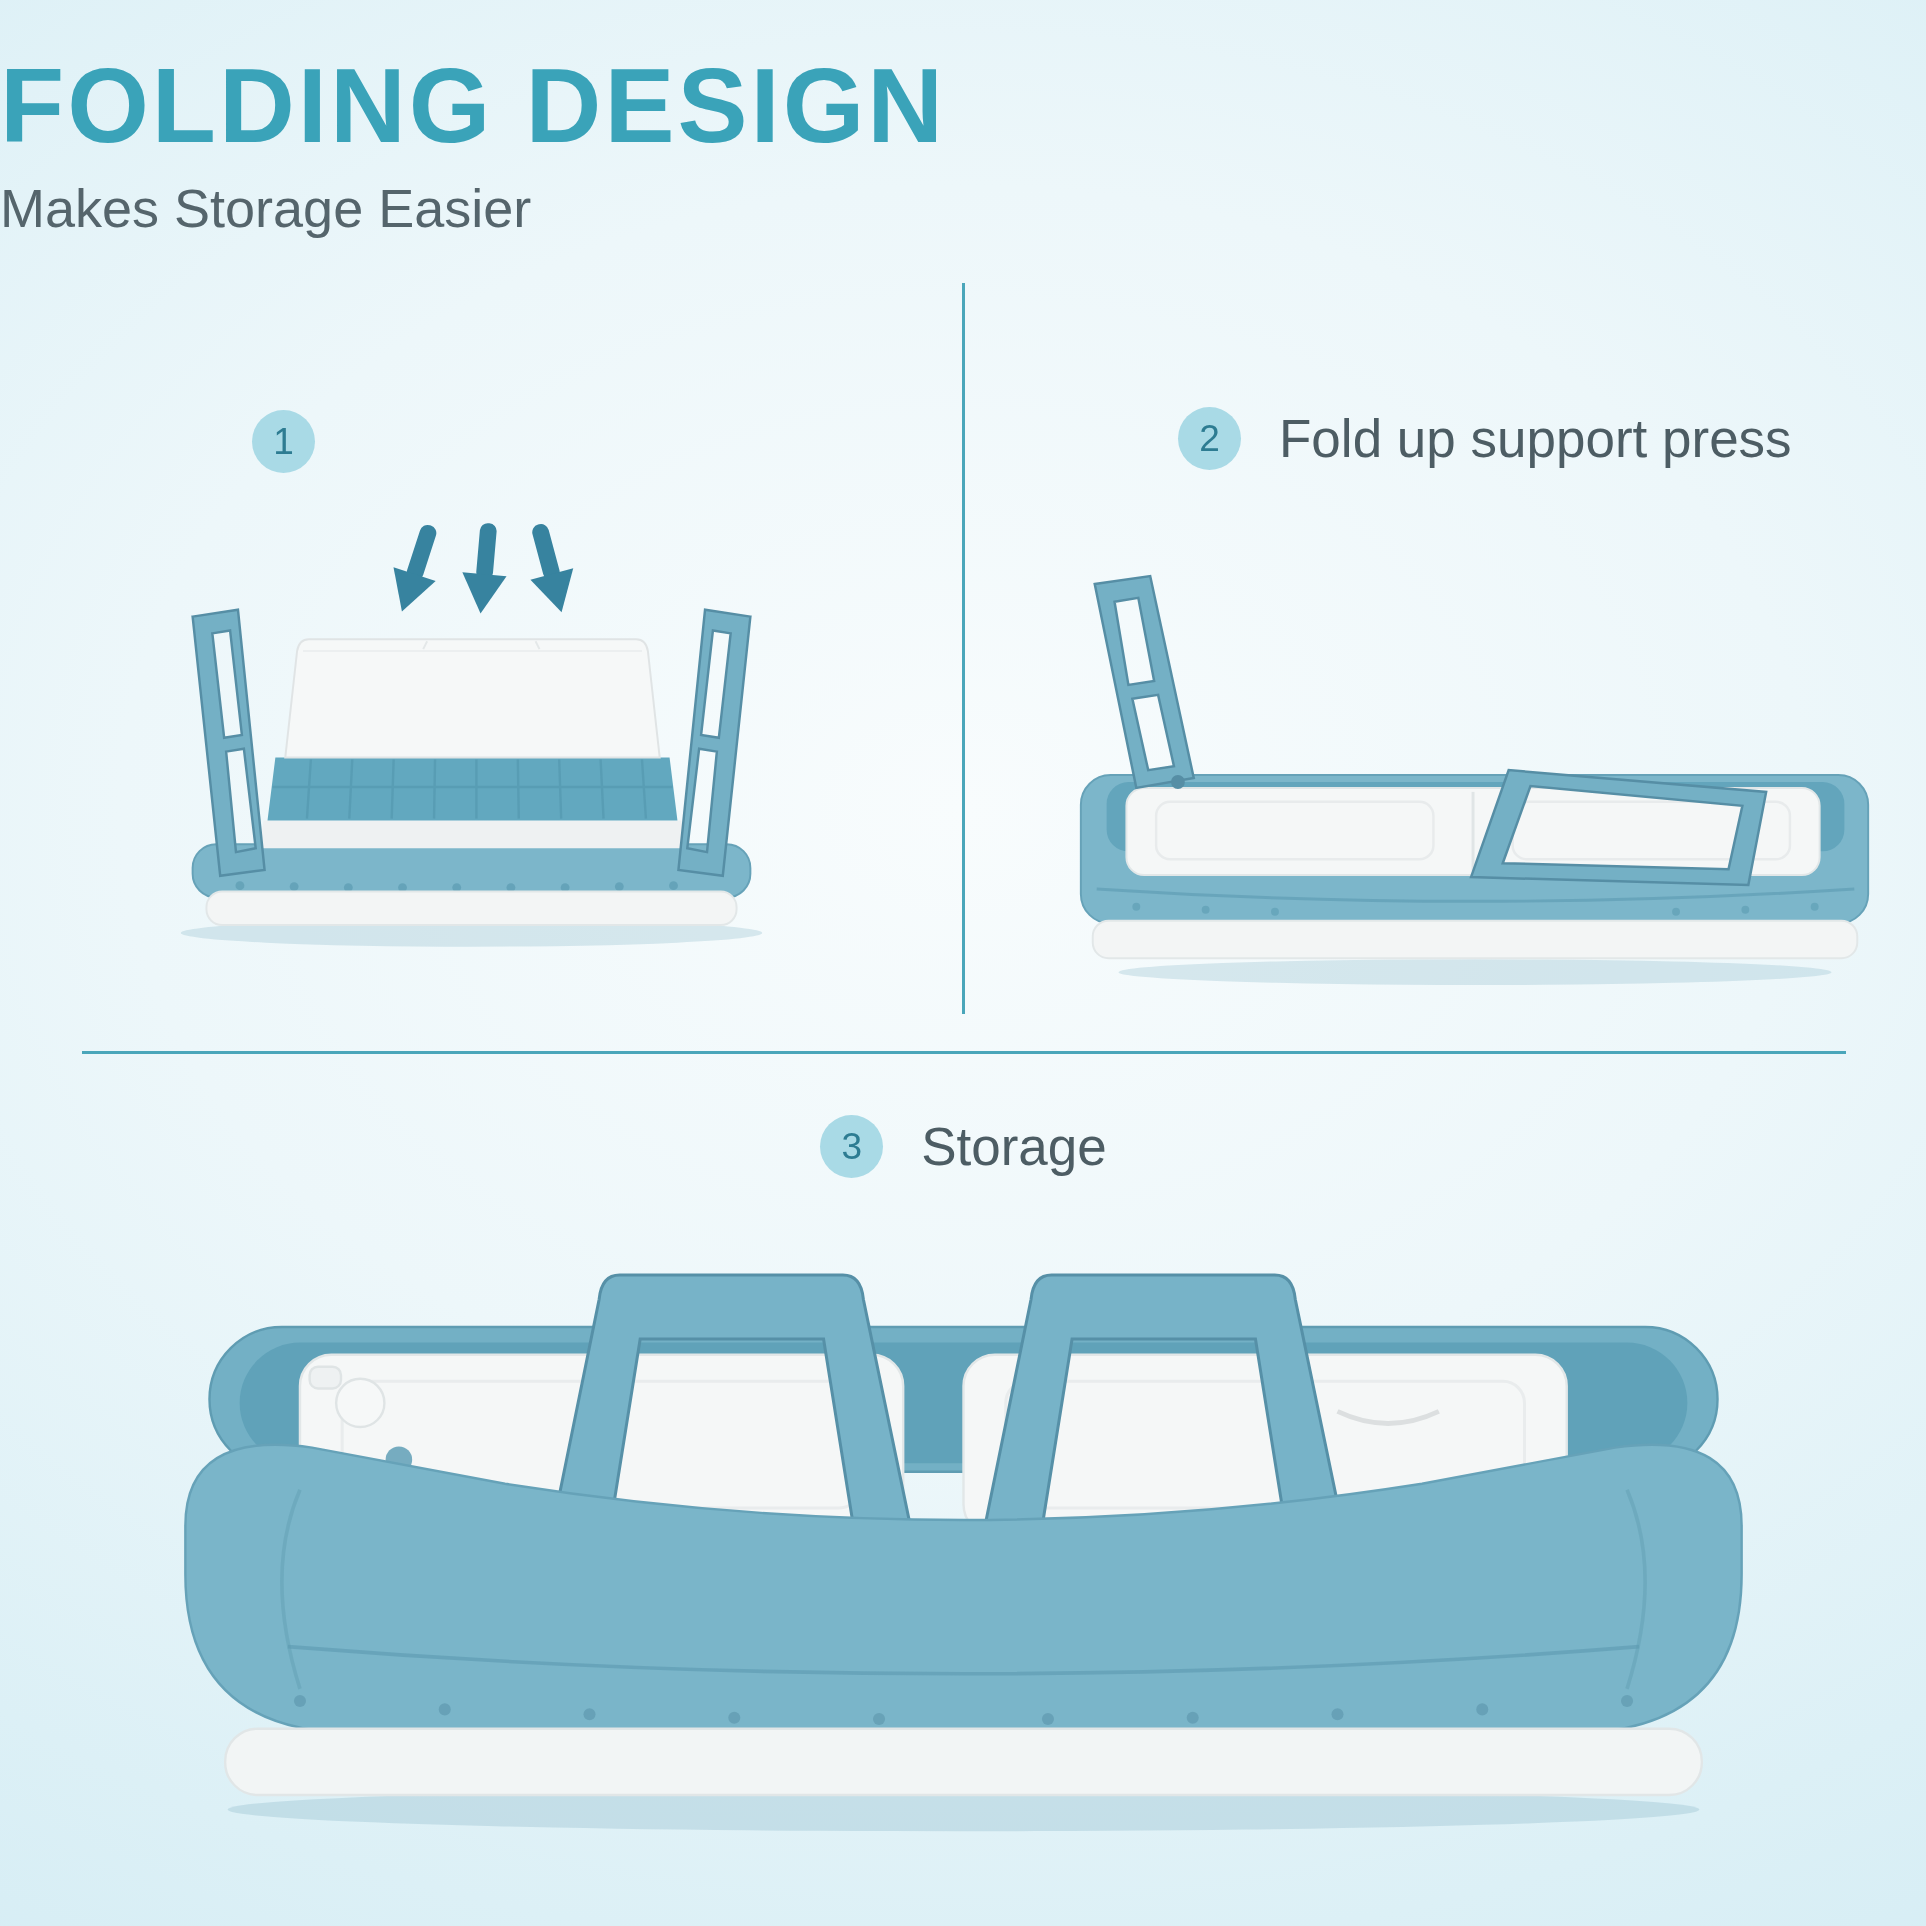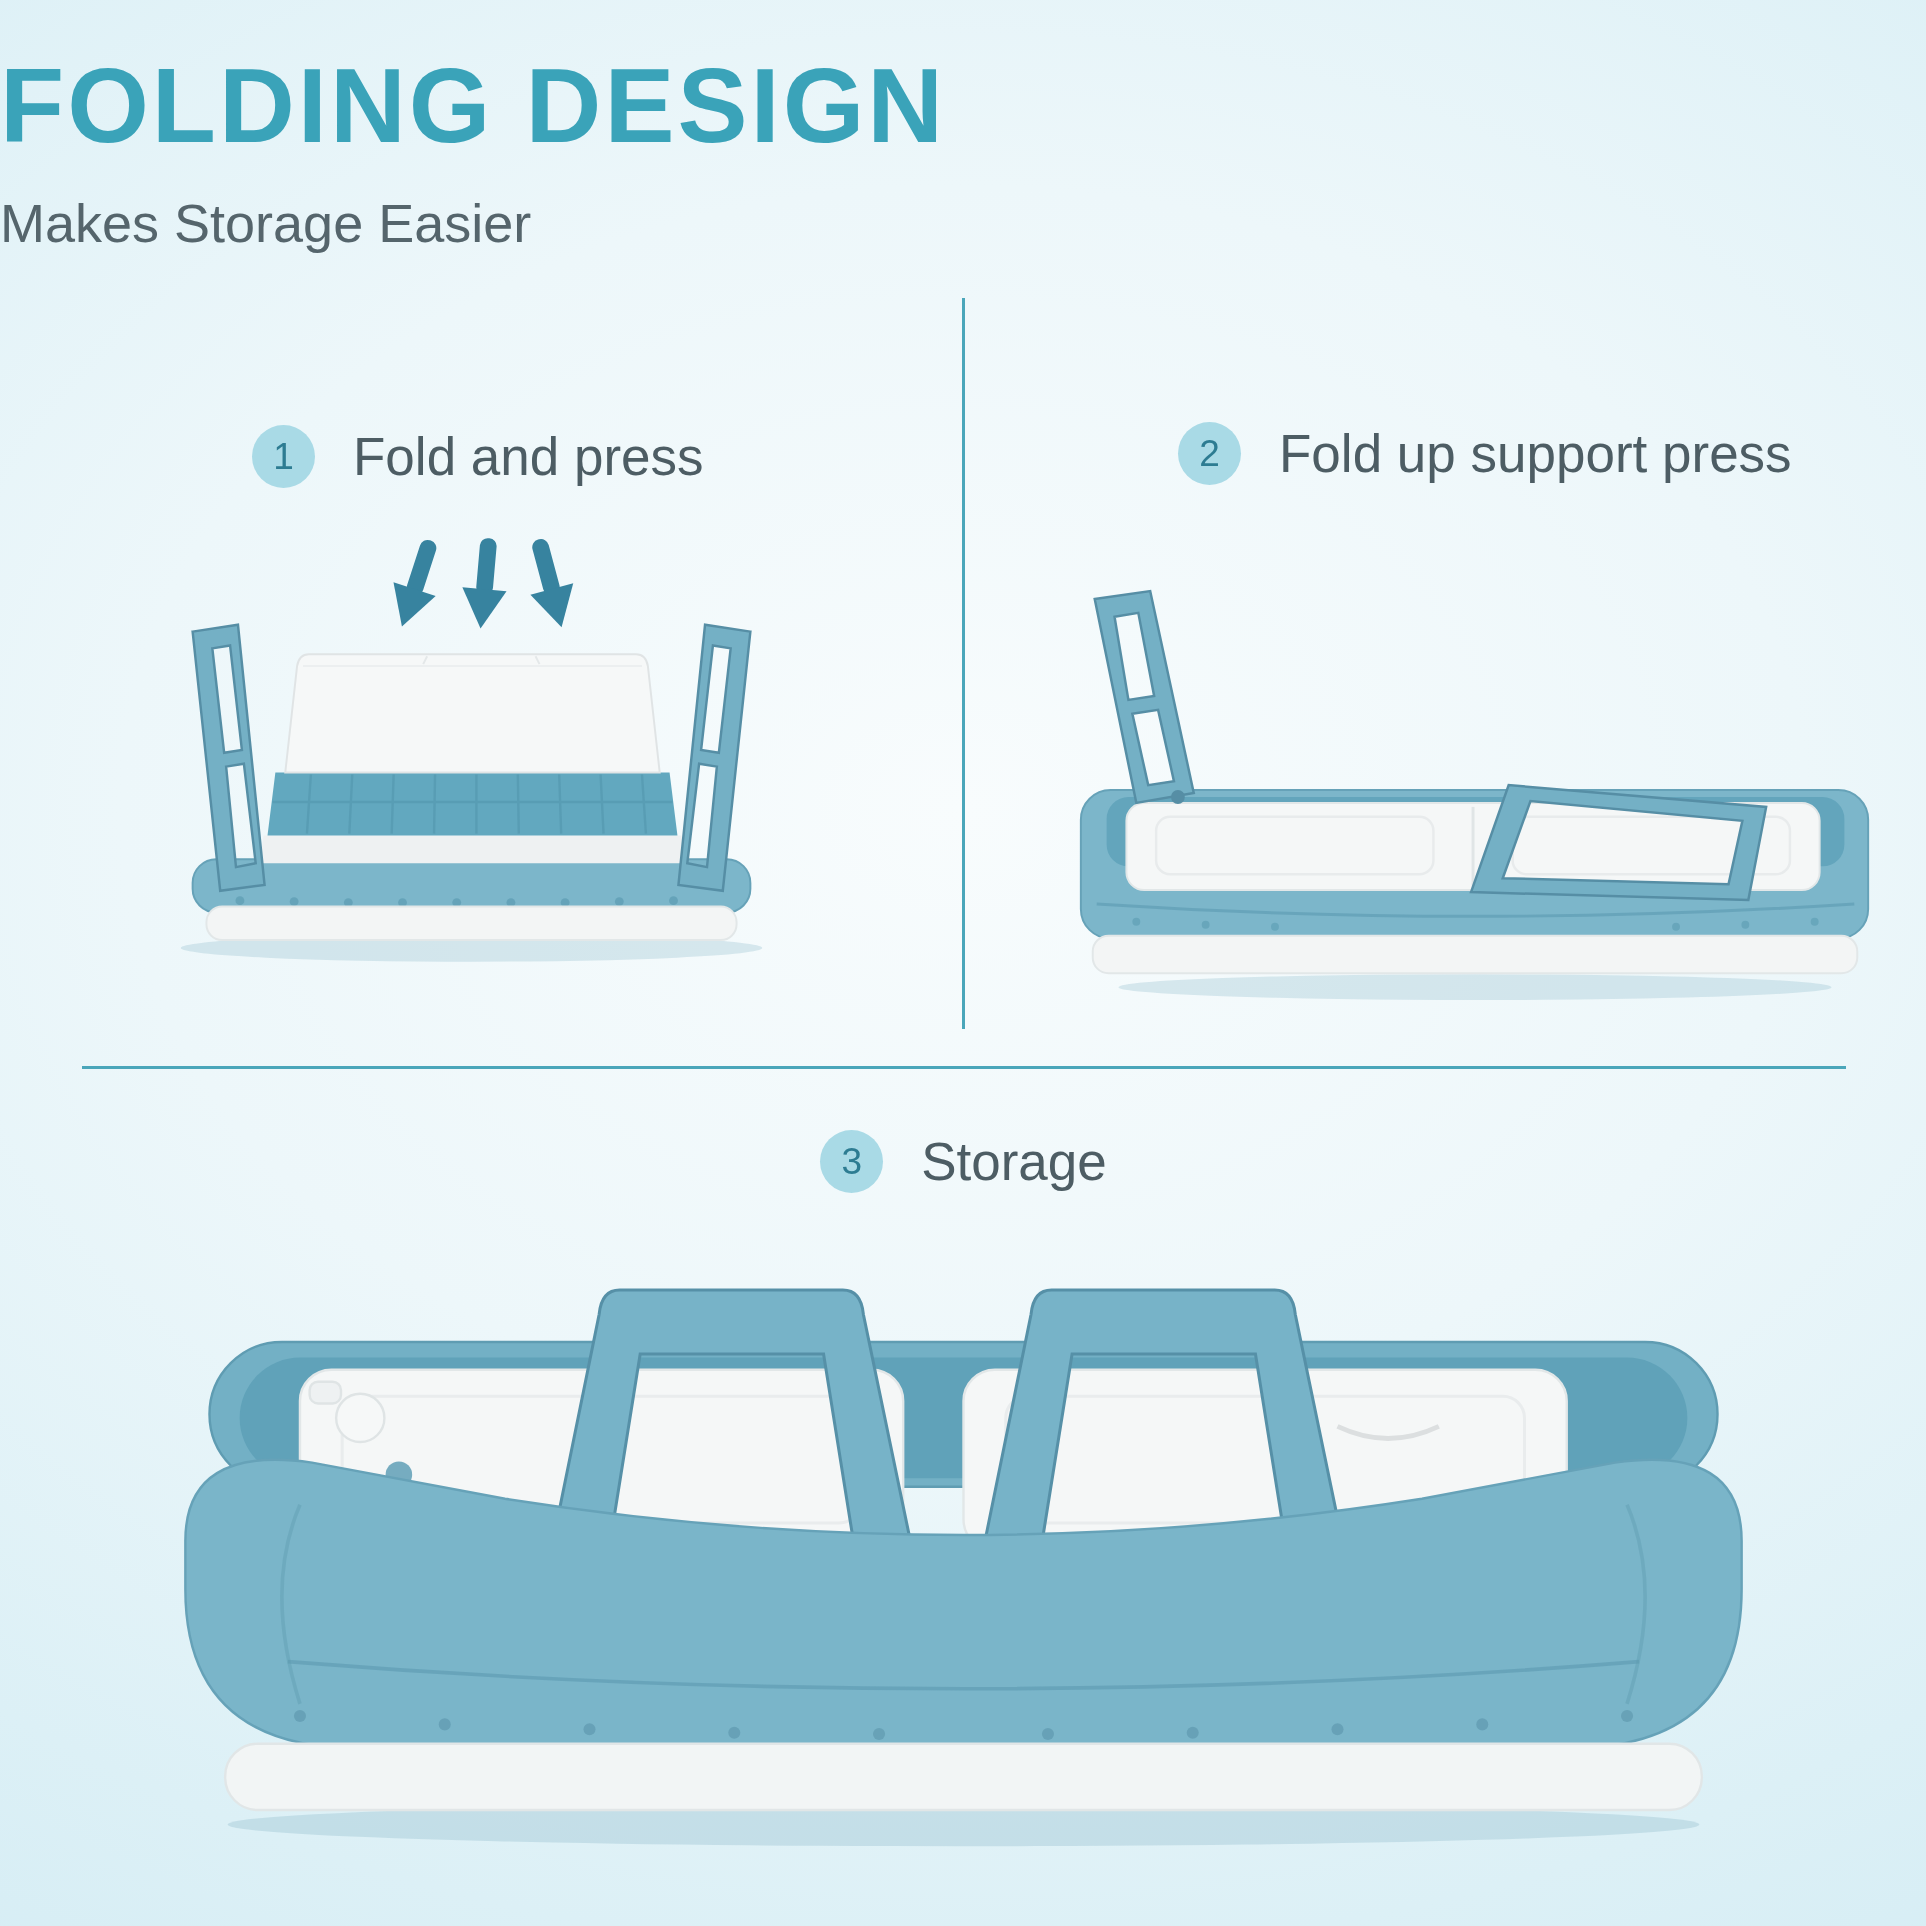--- a/index.html
+++ b/index.html
@@ -10,21 +10,21 @@
   body{
     margin:0; width:1927px; height:1927px; overflow:hidden;
     font-family:"Liberation Sans", sans-serif;
     background: radial-gradient(115% 85% at 50% 42%, #f8fcfd 0%, #edf7fa 38%, #dcf0f6 70%, #cfeaf3 100%);
   }
   .header{ text-align:left; padding-top:51px; }
   .title{
     margin:0; font-size:105px; font-weight:bold; letter-spacing:3px;
     color:var(--title,#3aa3b9); line-height:1.05;
   }
-  .subtitle{ margin:31px 0 0; font-size:54px; color:var(--subtitle,#55656c); font-weight:400; }
+  .subtitle{ margin:16px 0 0; font-size:54px; color:var(--subtitle,#55656c); font-weight:400; }
 
   .top-row{ position:relative; height:762px; margin-top:44px; }
   .col{ position:absolute; top:0; height:100%; }
   .col1{ left:0; width:962px; }
   .col2{ left:966px; width:958px; }
   .vdivider{ position:absolute; left:962px; top:0; width:3px; height:731px; background:var(--divider,#4aa6ba); }
   .hdivider{ width:1764px; height:3px; background:var(--divider,#4aa6ba); margin:6px auto 0; }
 
   .step-head{ position:absolute; display:flex; align-items:center; gap:38px; }
   .step-head1{ left:252px; top:127px; }
@@ -48,21 +48,20 @@
 <div class="header">
   <h1 class="title">FOLDING DESIGN</h1>
   <div class="subtitle">Makes Storage Easier</div>
 </div>
 
 <div class="top-row">
 
   <section class="col col1">
     <div class="step-head step-head1">
       <span class="badge">1</span>
-      <span class="step-label">Fold and press</span>
     </div>
 
     <svg class="product1" width="741" height="473" viewBox="0 0 750 480">
 
       <ellipse cx="375" cy="416" rx="295" ry="14" fill="#9cc3d2" opacity="0.35"></ellipse>
 
       <g>
         <rect x="92" y="326" width="566" height="54" rx="24" fill="#7cb6ca" stroke="#66a2b8" stroke-width="2"></rect>
         <g fill="#5c9cb2" opacity="0.7">
           <circle cx="140" cy="368" r="4.5"></circle>

